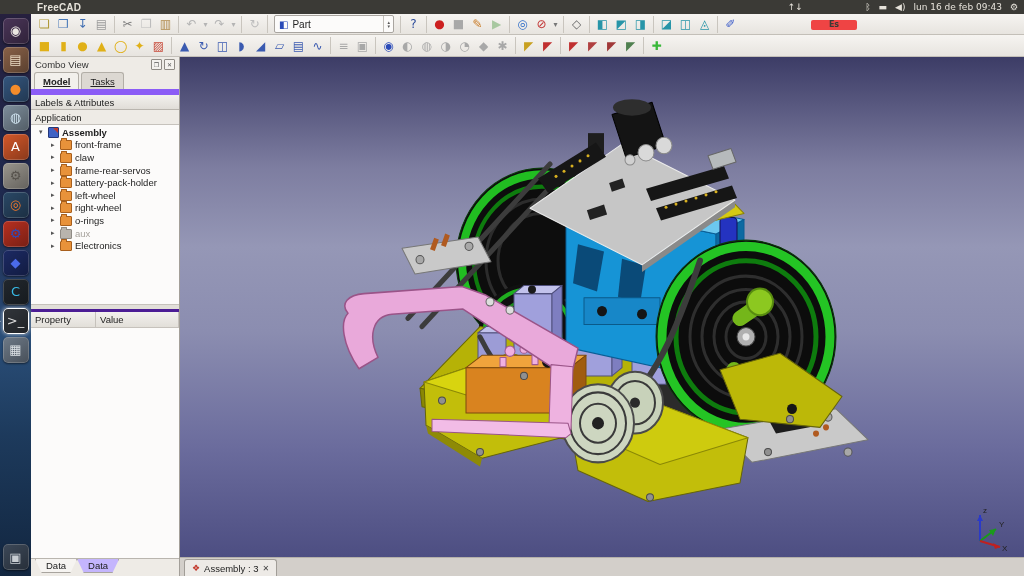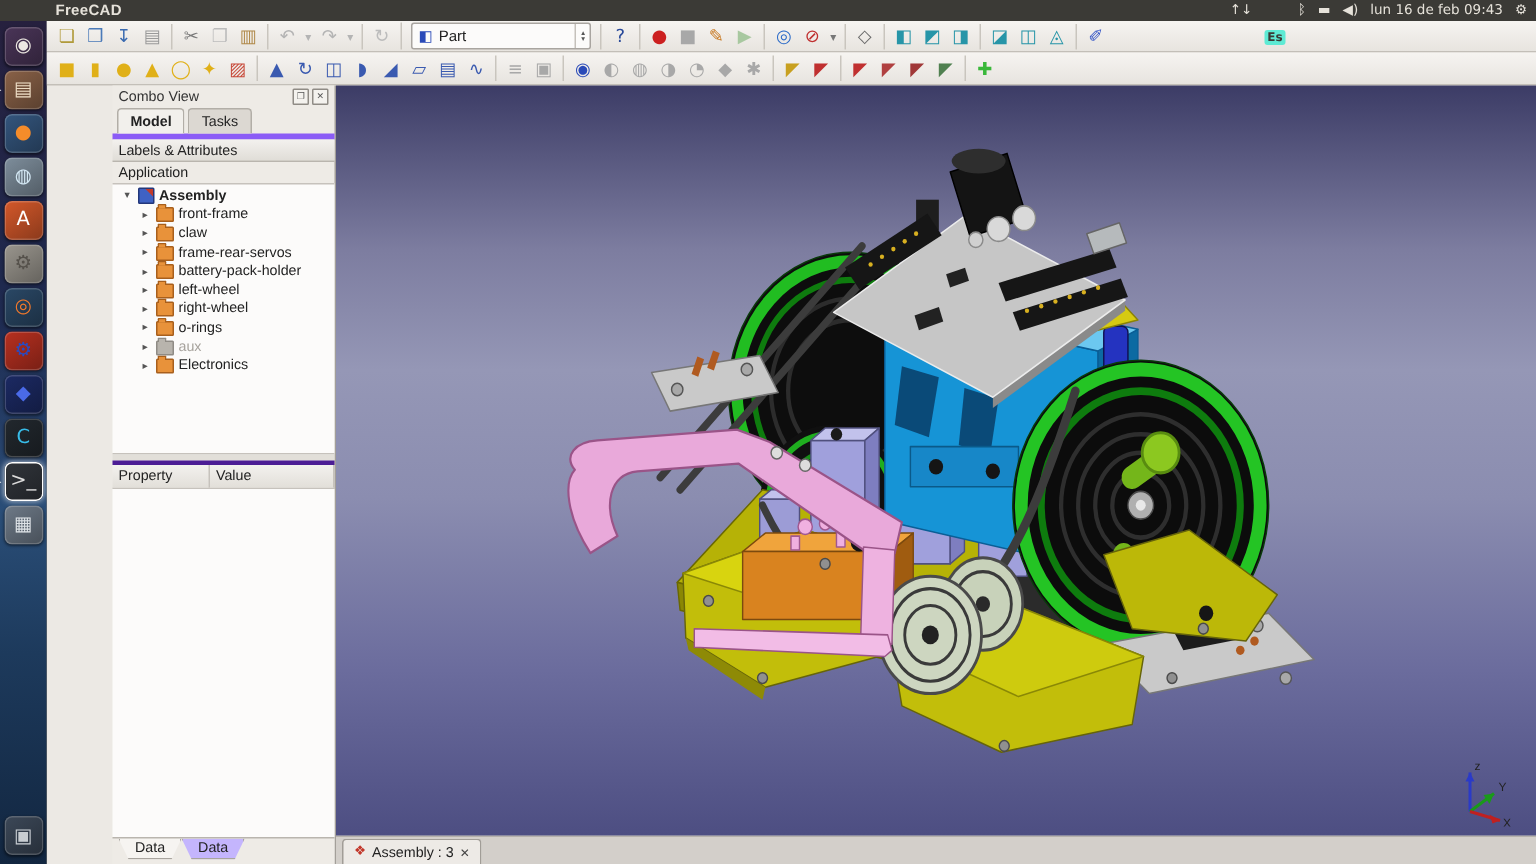--- a/index.html
+++ b/index.html
@@ -5,21 +5,21 @@
   html,body{margin:0;padding:0;background:#000;}
   .screen{position:relative;width:1024px;height:576px;overflow:hidden;
     font-family:"Liberation Sans","DejaVu Sans",sans-serif;font-size:10px;color:#222;
     -webkit-font-smoothing:antialiased;}
   
   .top-panel{position:absolute;left:0;top:0;right:0;height:14px;background:#3b3a36;
     display:flex;align-items:center;color:#e6e2da;font-size:10px;z-index:30;}
   .top-panel .title{margin-left:37px;font-weight:bold;letter-spacing:.2px;}
   .top-panel .tray{margin-left:auto;display:flex;align-items:center;gap:8px;padding-right:6px;
     font-family:"DejaVu Sans",sans-serif;font-size:9px;}
-  .kb-badge{background:#5eead4;color:#3b3a36;border-radius:2px;padding:0 2px;font-size:8px;font-weight:bold;line-height:10px;margin-top:36px;}
+  .kb-badge{background:#ef4444;color:#3b3a36;border-radius:2px;padding:0 18px;font-size:8px;font-weight:bold;line-height:10px;margin-top:36px;}
   
   .dock{position:absolute;left:0;top:14px;bottom:0;width:31px;z-index:25;
     background:linear-gradient(180deg,#26203e 0%,#1e2a50 35%,#2a4e78 58%,#1d3a5c 75%,#122640 100%);
     display:flex;flex-direction:column;align-items:center;padding-top:2px;box-sizing:border-box;}
   .dock-item{position:relative;width:26px;height:26px;margin:1.5px 0;border-radius:5px;
     display:flex;align-items:center;justify-content:center;
     box-shadow:inset 0 0 0 1px rgba(255,255,255,.18), 0 1px 2px rgba(0,0,0,.5);
     font-family:"DejaVu Sans",sans-serif;font-size:13px;cursor:pointer;flex:none;}
   .dock-item.active{box-shadow:inset 0 0 0 1px #fff,0 0 4px rgba(255,255,255,.7);}
   .dock-item .marker{position:absolute;left:-7px;top:9px;color:#fff;font-size:7px;}
@@ -36,29 +36,29 @@
   .tb-icon{width:19px;height:17px;display:flex;align-items:center;justify-content:center;
     font-family:"DejaVu Sans",sans-serif;font-size:12px;border-radius:2px;cursor:pointer;}
   .tb-icon.small{width:9px;font-size:8px;color:#777;}
   .wb{display:flex;align-items:center;height:16px;width:118px;background:#fcfbfa;
     border:1px solid #a9a5a0;border-radius:2px;margin:0 3px;cursor:pointer;}
   .wb .wb-icon{font-family:"DejaVu Sans",sans-serif;color:#2a4ab8;font-size:10px;margin:0 4px;}
   .wb .wb-label{flex:1;font-size:10px;color:#222;}
   .wb .wb-spin{display:flex;flex-direction:column;line-height:4px;font-size:5px;color:#555;
     border-left:1px solid #c5c1bb;padding:0 3px;height:100%;justify-content:center;}
   
-  .main{flex:1;display:flex;min-height:0;margin-left:44px;}
+  .main{flex:1;display:flex;min-height:0;}
   
   .combo{width:148px;flex:none;background:#eeebe6;border-right:1px solid #a39f99;
     display:flex;flex-direction:column;min-height:0;}
   .combo-title{height:15px;display:flex;align-items:center;padding:0 4px;font-size:9.5px;color:#333;}
   .combo-title .spacer{flex:1;}
   .win-btn{width:9px;height:9px;border:1px solid #8f8b85;background:#f4f2ee;border-radius:1px;
     margin-left:2px;display:flex;align-items:center;justify-content:center;font-size:6px;color:#555;cursor:pointer;}
-  .combo-tabs{display:flex;padding:0 3px;height:17px;border-bottom:4px solid #8b5cf6;}
+  .combo-tabs{display:flex;padding:0 3px;height:17px;border-bottom:6px solid #8b5cf6;text-decoration:underline;}
   .ctab{padding:1px 8px 0;margin-right:2px;border:1px solid #b2aea7;border-bottom:none;
     border-radius:3px 3px 0 0;background:#dcd8d2;font-size:9.5px;display:flex;align-items:center;cursor:pointer;}
   .ctab.active{background:#f2f0ec;font-weight:bold;}
   .tree-header{height:14px;background:linear-gradient(#f3f1ee,#e0ddd7);border-bottom:1px solid #b9b5ae;
     display:flex;align-items:center;padding:0 4px;font-size:9.5px;color:#222;}
   .app-row{height:12px;display:flex;align-items:center;padding:1px 4px;font-size:9.5px;color:#222;}
   .tree{flex:none;height:178px;background:#fcfbfa;border:1px solid #c6c2bc;border-left:none;border-right:none;
     overflow:hidden;padding-top:1px;}
   .trow{display:flex;align-items:center;height:12.6px;padding-left:8px;cursor:pointer;}
   .trow .arrow{width:9px;font-size:7px;color:#555;font-family:"DejaVu Sans",sans-serif;flex:none;}

